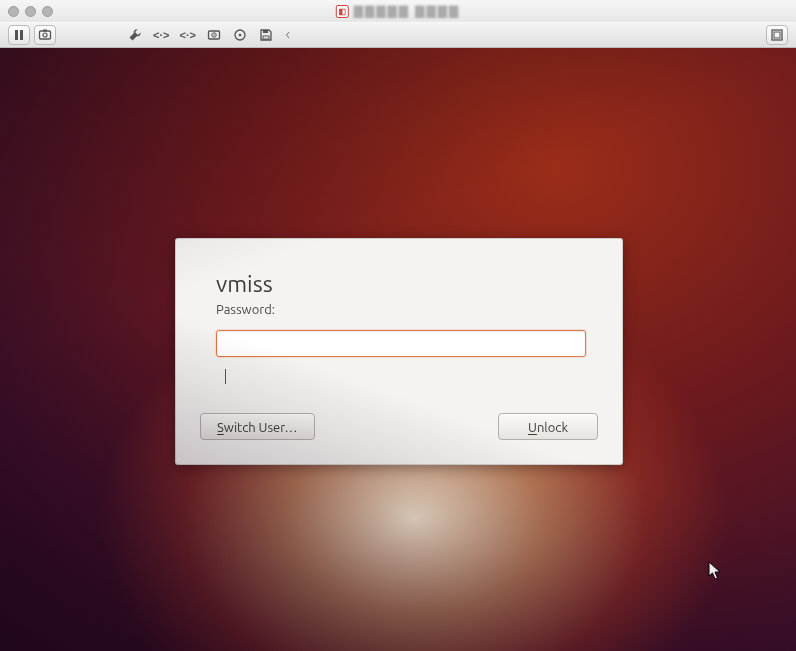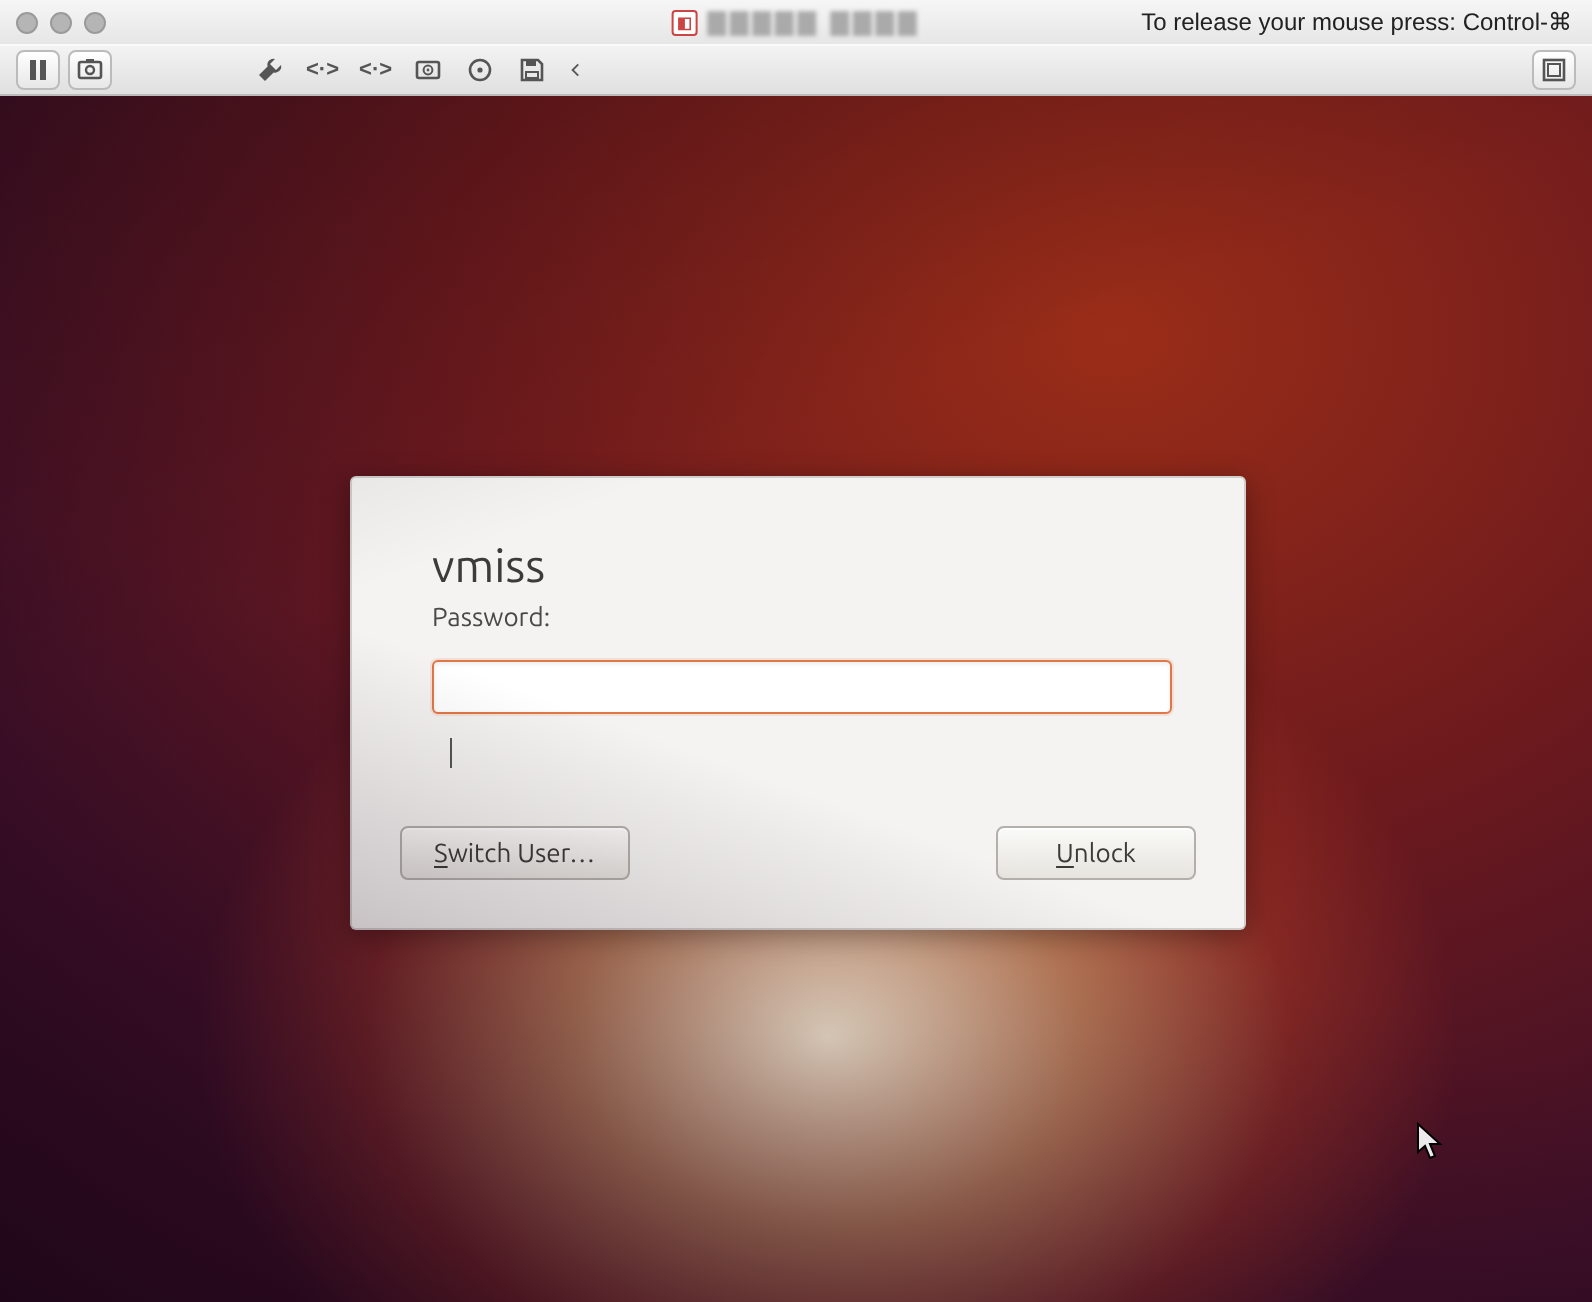--- a/index.html
+++ b/index.html
@@ -139,21 +139,20 @@
 <div class="titlebar">
   <div class="traffic">
     <div class="traffic-dot"></div>
     <div class="traffic-dot"></div>
     <div class="traffic-dot"></div>
   </div>
   <div class="title-center">
     <span class="app-icon">◧</span>
     <span class="title-text">▇▇▇▇▇ ▇▇▇▇</span>
   </div>
-  <div class="title-right">To release your mouse press: Control-⌘</div>
 </div>
 
 <div class="vmbar">
   <div class="vmbtn" title="Pause">
     <svg class="vmicon" viewBox="0 0 14 14">
         <rect x="3" y="2" width="3" height="10" fill="#555"></rect>
         <rect x="8" y="2" width="3" height="10" fill="#555"></rect>
       </svg>
   </div>
   <div class="vmbtn" title="Snapshot">

